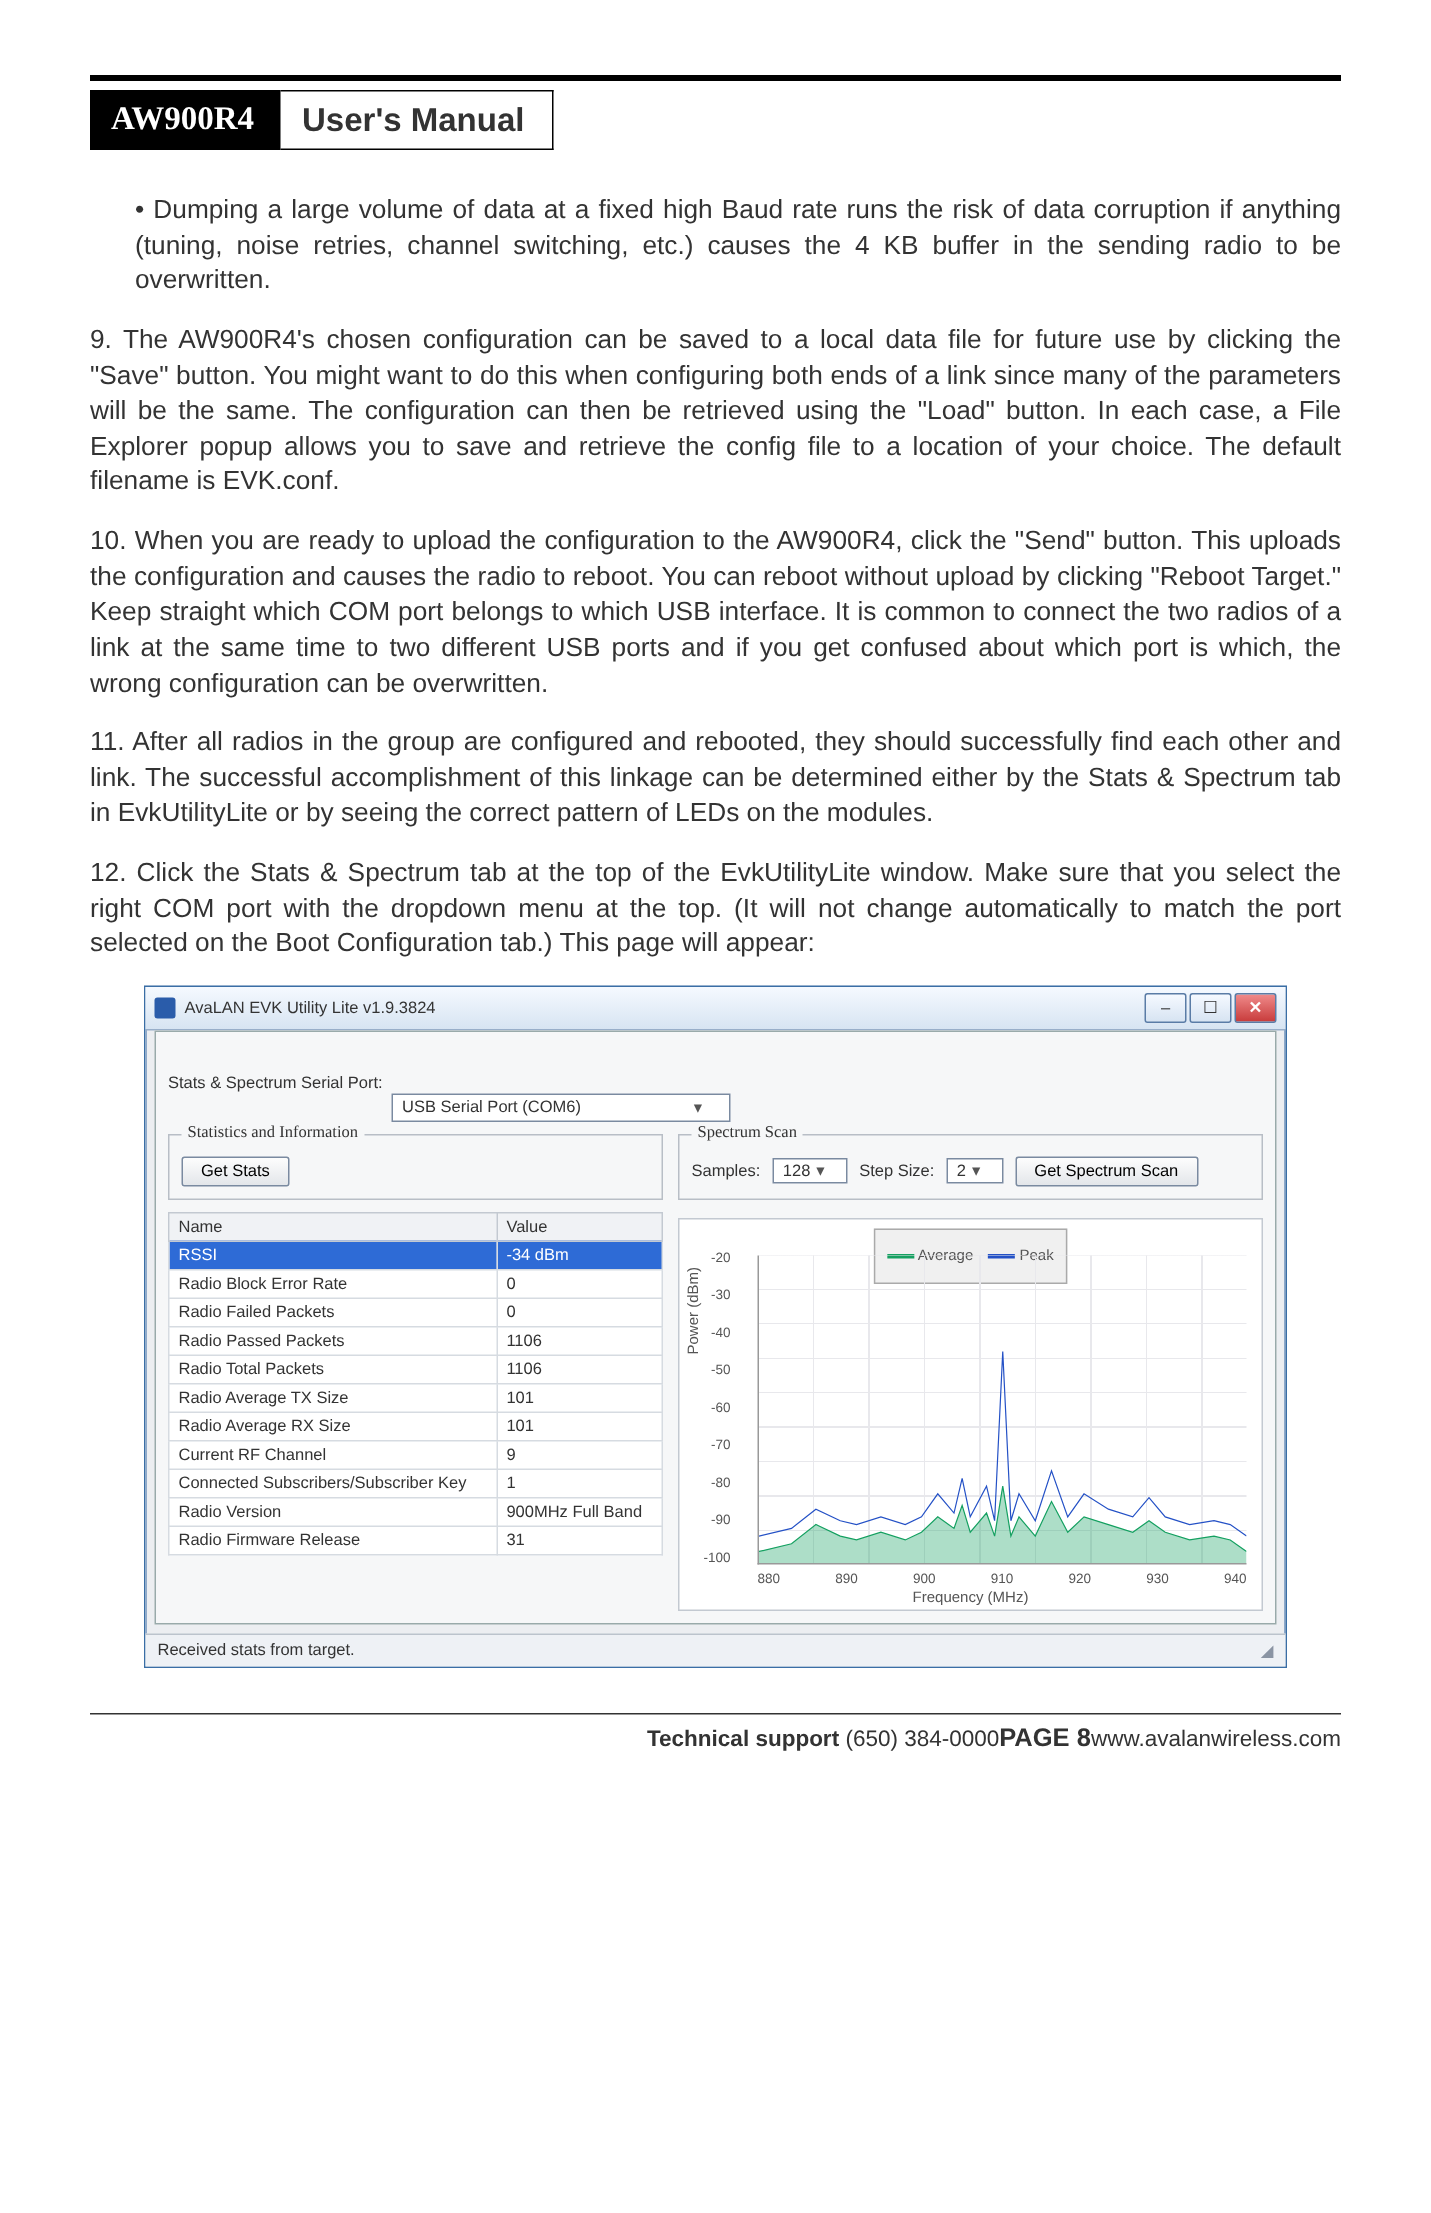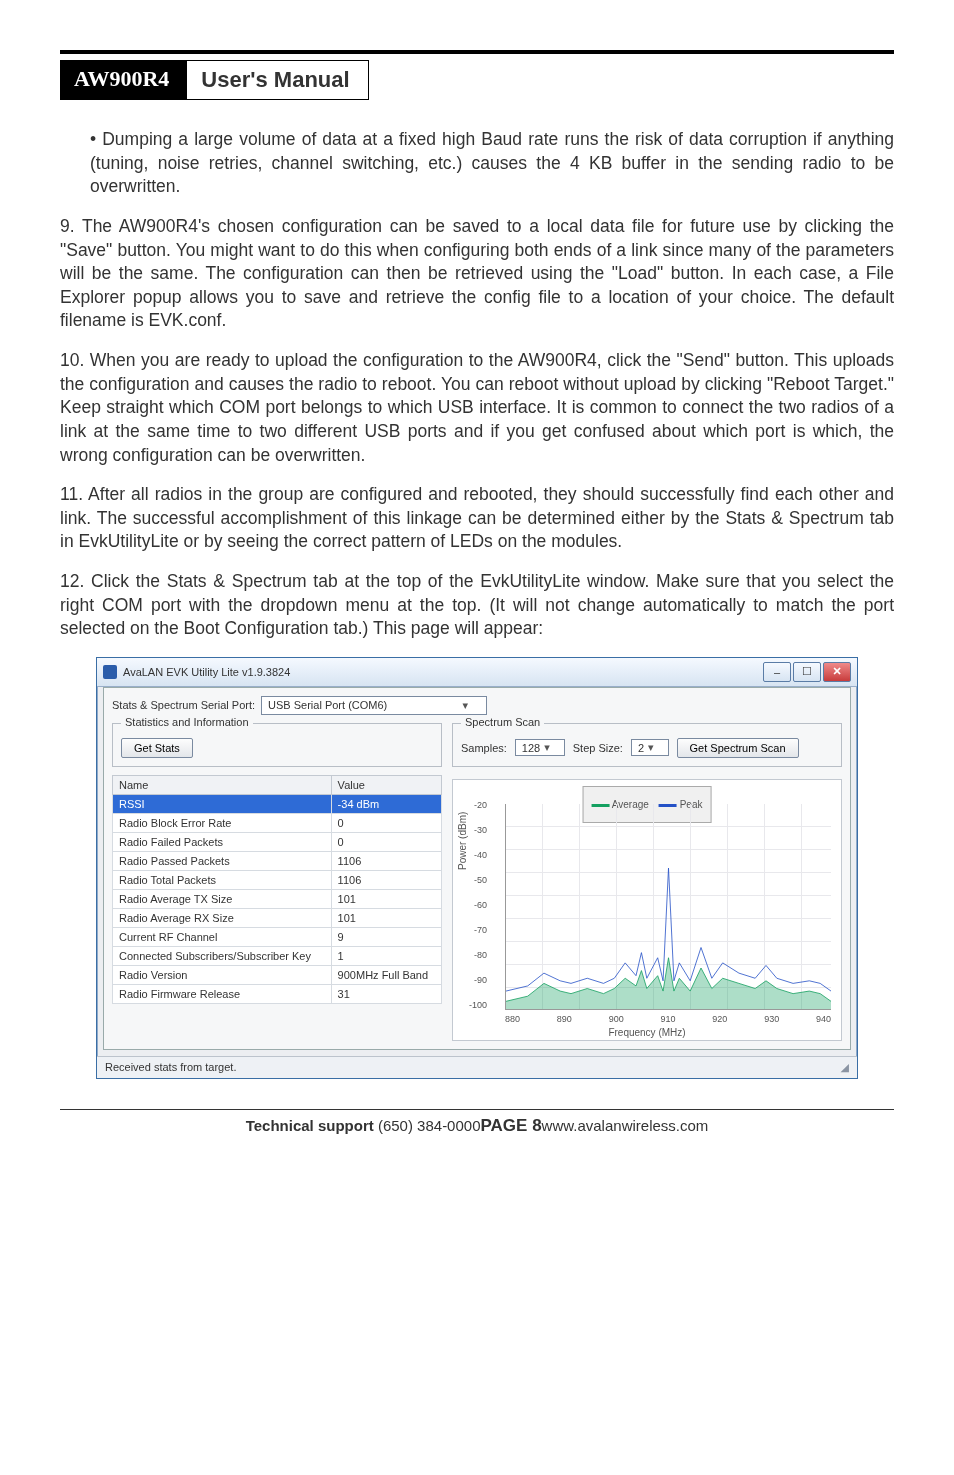--- a/index.html
+++ b/index.html
@@ -91,25 +91,25 @@
     font-size:11px;
   }
   .tab.active { background:#f6f7f8; font-weight:normal; position:relative; top:1px;}
   .panel {
     border:1px solid #9aa;
     margin:0 6px 6px 6px;
     padding:8px;
     background:#f6f7f8;
   }
   .toprow { display:flex; align-items:center; gap:6px; margin-bottom:8px; font-size:11px;}
-  .dropdown { border:1px solid #7a8aa0; background:#fff; padding:2px 18px 2px 6px; min-width:200px; display:flex;justify-content:space-between;align-items:center;}
+  .dropdown { border:1px solid #7a8aa0; background:#fff; padding:2px 18px 2px 6px; min-width:200px; display:flex;justify-content:space-between;align-items:center;margin-top:33px;}
   .dropdown::after{content:"▾";color:#555;margin-left:6px;}
   .columns { display:flex; gap:10px; }
   .group { border:1px solid #b8bec6; padding:8px; position:relative; }
-  .group-title { position:absolute; top:-8px; left:8px; background:#f6f7f8; padding:0 4px; font-size:11px;}
+  .group-title { position:absolute; top:-8px; left:8px; background:#f6f7f8; padding:0 4px; font-size:11px;font-family:Liberation Serif, serif;}
   .left { width:330px; display:flex; flex-direction:column; gap:8px;}
   .right { flex:1; display:flex; flex-direction:column; gap:8px;}
   .btn { border:1px solid #7a8aa0; background:linear-gradient(#fdfdfd,#e3e6ea); padding:3px 12px; border-radius:2px; font-size:11px;}
   table.stats { width:100%; border-collapse:collapse; font-size:11px; background:#fff;}
   table.stats th { text-align:left; background:#f0f2f5; border:1px solid #c3c9d1; padding:3px 6px; font-weight:normal;}
   table.stats td { border:1px solid #d6dbe1; padding:3px 6px;}
   tr.sel td { background:#2e6bd6; color:#fff; }
   .spec-controls { display:flex; align-items:center; gap:8px; font-size:11px; flex-wrap:wrap;}
   .smallselect { border:1px solid #7a8aa0;background:#fff;padding:1px 14px 1px 6px;display:inline-flex;align-items:center;}
   .smallselect::after{content:"▾";color:#555;margin-left:4px;}
@@ -137,21 +137,21 @@
   .plot{position:absolute;left:52px;right:10px;top:24px;bottom:30px;border-left:1px solid #999;border-bottom:1px solid #999; background:
     repeating-linear-gradient(to right, transparent, transparent 36px, #e8e8ec 36px, #e8e8ec 37px),
     repeating-linear-gradient(to bottom, transparent, transparent 22px, #e8e8ec 22px, #e8e8ec 23px);}
   .plot svg{position:absolute;inset:0;width:100%;height:100%;}
   .statusbar{border-top:1px solid #bcc3cc;background:#eef1f5;padding:4px 8px;font-size:11px;display:flex;justify-content:space-between;}
   .footer {
     border-top:1px solid #333;
     margin-top:6px;
     padding-top:6px;
     display:flex;
-    justify-content:center;
+    justify-content:flex-end;
     align-items:baseline;
     font-size:15px;
   }
   .footer .pg { font-weight:bold; font-size:17px; }
 </style>
 </head>
 <body>
 
 <div class="page">
   <div class="top-rule"></div>

